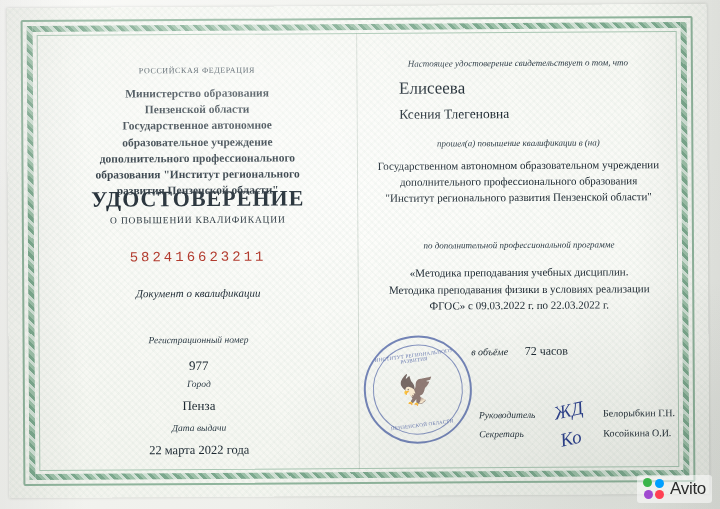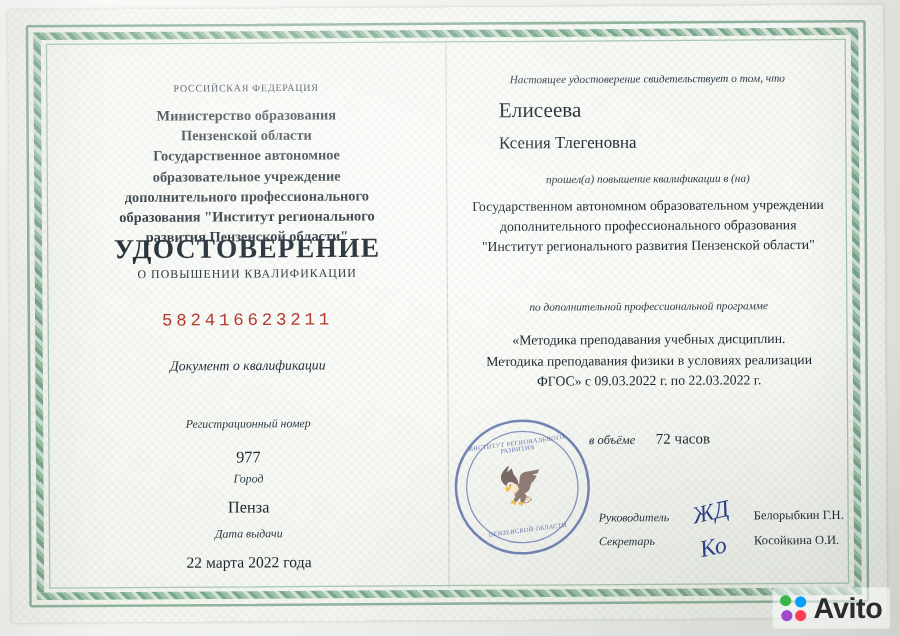--- a/index.html
+++ b/index.html
@@ -288,22 +288,22 @@
     position: absolute;
     border-radius: 50%;
     display: block;
   }
   .wm-d1 { width: 9px; height: 9px; left: 0;  top: 0;  background: #3ab54a; }
   .wm-d2 { width: 9px; height: 9px; left: 12px; top: 1px; background: #00a0ff; }
   .wm-d3 { width: 9px; height: 9px; left: 1px; top: 12px; background: #a04ad0; }
   .wm-d4 { width: 9px; height: 9px; left: 12px; top: 12px; background: #ff4053; }
   .wm-text {
     font-family: "Liberation Sans", sans-serif;
-    font-size: 23px;
-    font-weight: bold;
+    font-size: 17px;
+    font-weight: normal;
     color: #2b2b2b;
     letter-spacing: -0.3px;
   }
 </style>
 </head>
 <body>
 
 <div class="photo">
   <div class="backdrop"></div>
 

